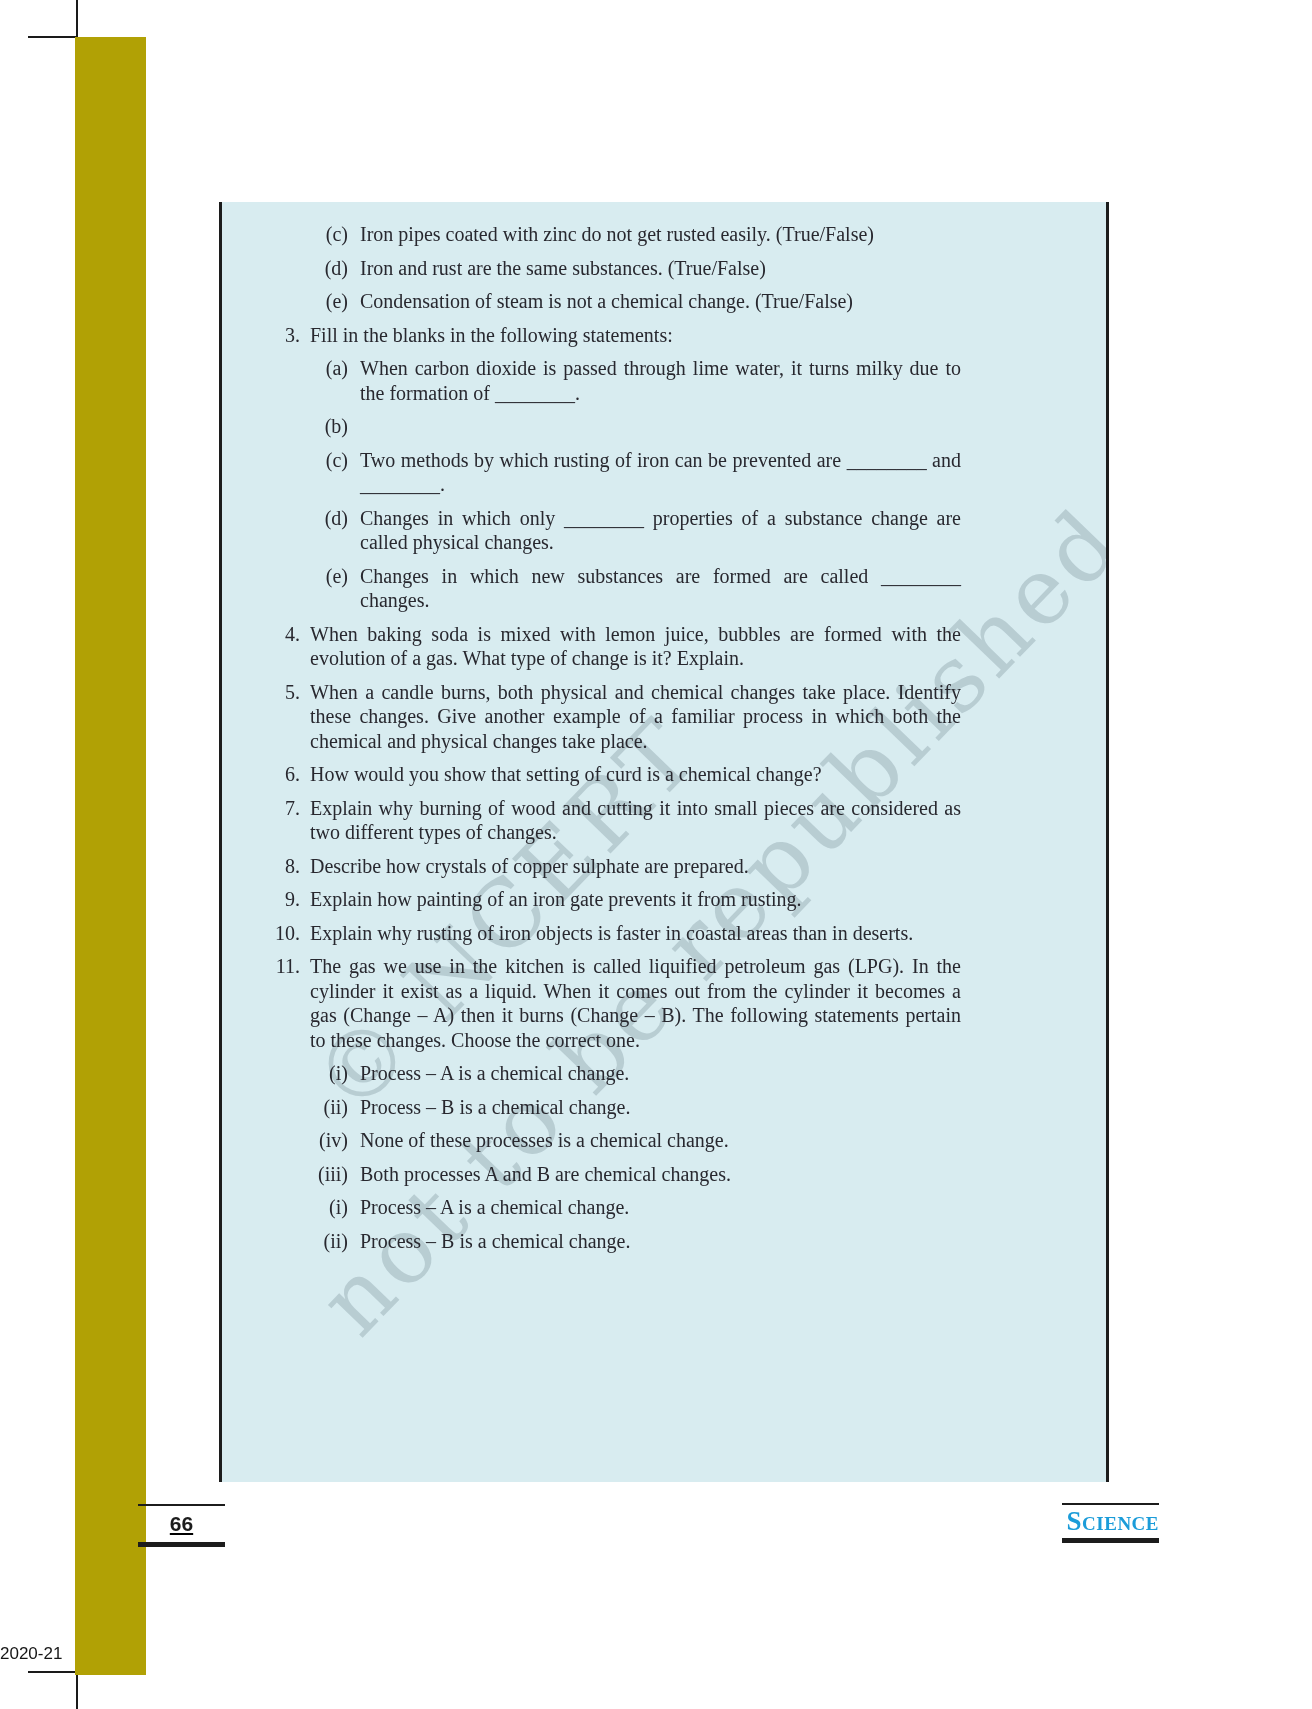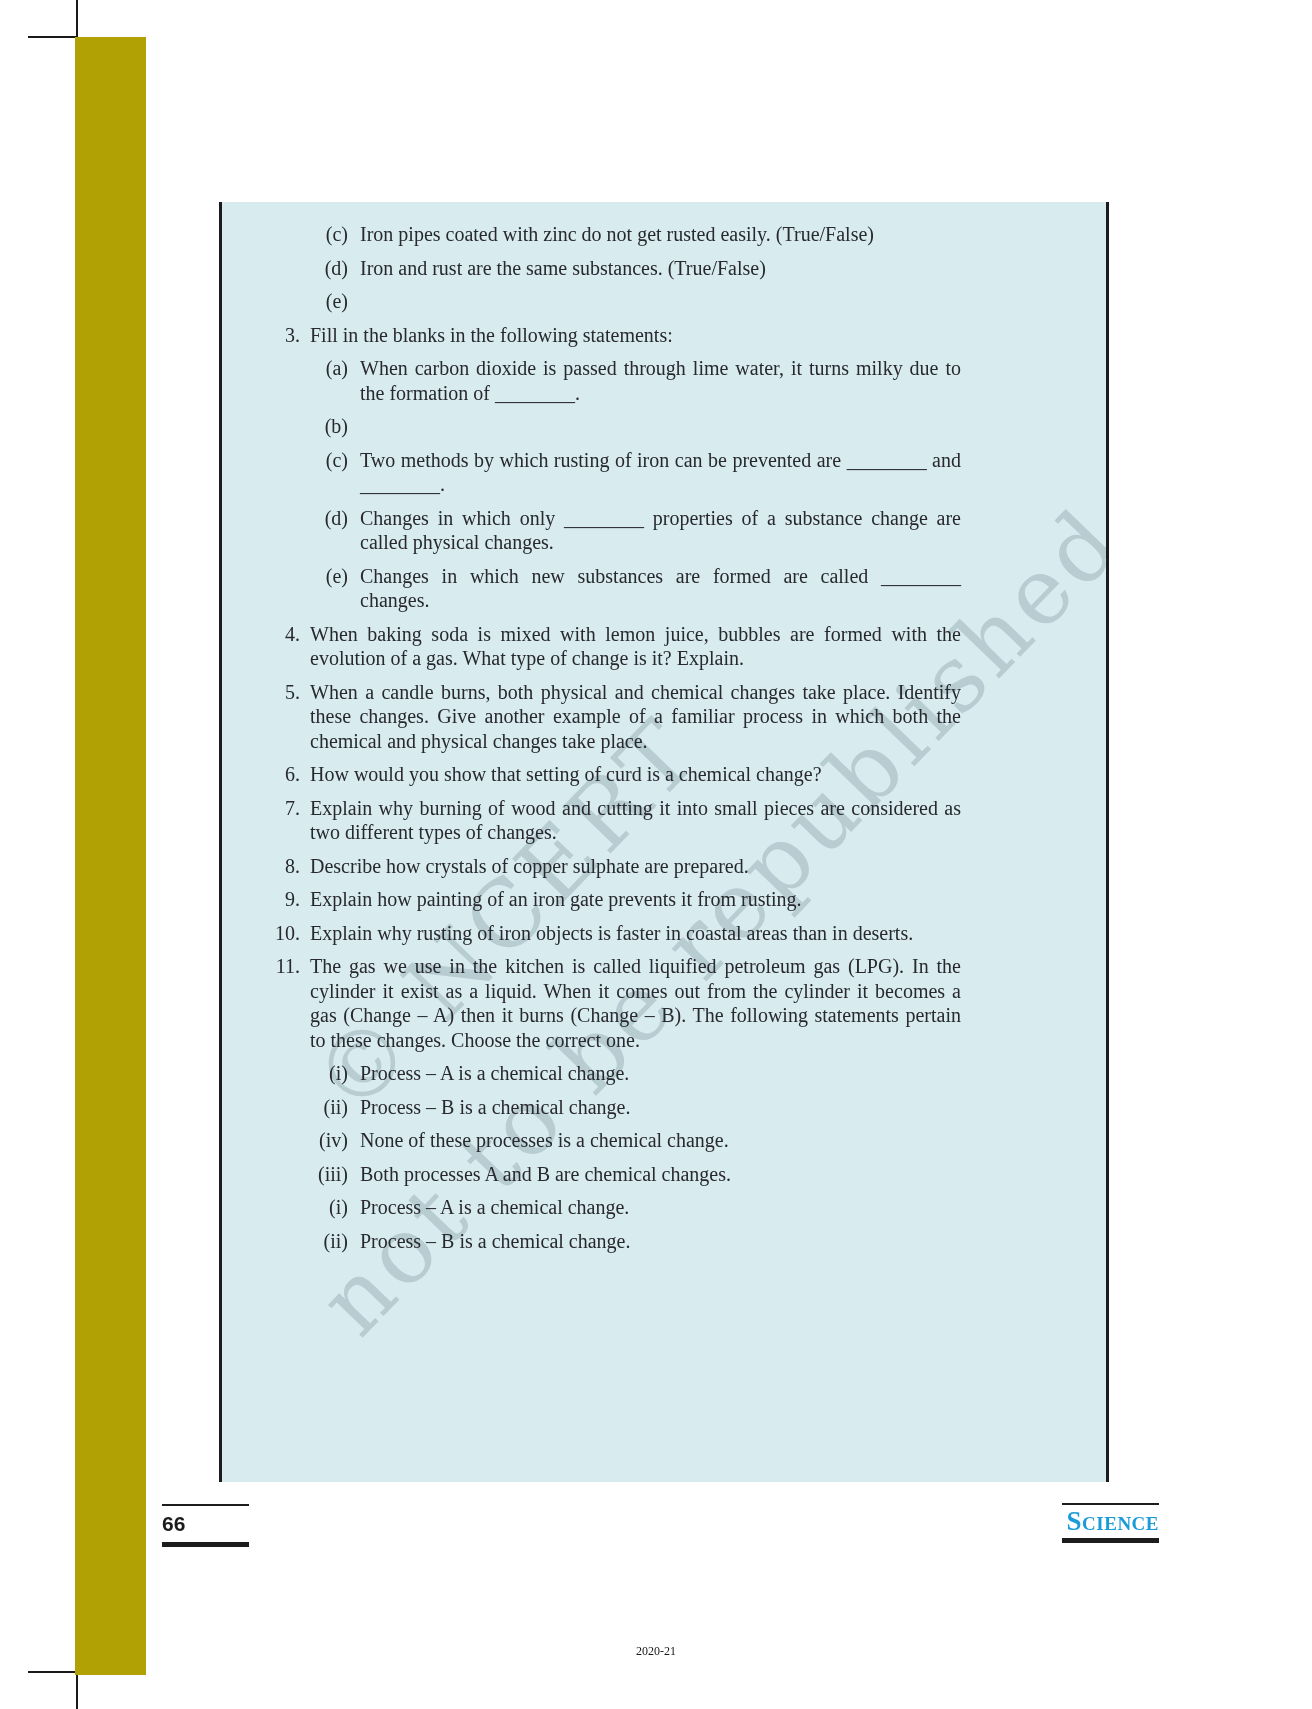--- a/index.html
+++ b/index.html
@@ -44,41 +44,41 @@
     padding:20px 145px 0 30px;
     font-size:20px;line-height:24.5px;color:#28282f;
   }
   .row{display:flex;margin-bottom:9px;}
   .row .m{text-align:right;white-space:nowrap;}
   .row.num .m{flex:0 0 48px;padding-right:10px;}
   .row.sub .m,.row.rom .m{flex:0 0 96px;padding-right:12px;}
   .row .txt{flex:1;text-align:justify;}
   
   .folio-left{
-    position:absolute;left:162px;top:1504px;width:87px;
+    position:absolute;left:138px;top:1504px;width:87px;text-align:center;text-decoration:underline;
   }
   .folio-left .rule-thin{height:2px;background:#1c1c1c;}
   .folio-left .rule-thick{height:5px;background:#1c1c1c;margin-top:3px;}
   .folio-left .pagenum{
     font-family:"Liberation Sans", sans-serif;font-weight:bold;
     font-size:21px;color:#1c1c1c;padding:7px 0 5px 0;line-height:21px;
   }
   .folio-right{
     position:absolute;left:1062px;top:1503px;width:97px;text-align:right;
   }
   .folio-right .rule-thin{height:2px;background:#1c1c1c;}
   .folio-right .rule-thick{height:5px;background:#1c1c1c;margin-top:2px;}
   .folio-right .subject{
     font-family:"Liberation Serif", serif;font-weight:bold;
     font-variant:small-caps;letter-spacing:0.5px;
     font-size:27px;color:#1b9cd9;padding:6px 0 4px 0;line-height:21px;
   }
   .year-stamp{
-    position:absolute;left:0;top:1644px;width:1312px;text-align:center;
-    font-family:Liberation Serif, serif;font-size:12px;color:#161616;
+    position:absolute;left:0;top:1644px;width:1312px;
+    font-family:Liberation Sans, sans-serif;font-size:17px;color:#161616;
   }
 </style>
 </head>
 <body>
 
 <div class="page">
 
   <div class="crop tl-v"></div>
   <div class="crop tl-h"></div>
   <div class="crop bl-h"></div>
@@ -95,20 +95,21 @@
         <div class="row sub">
           <span class="m">(c)</span>
           <div class="txt">Iron pipes coated with zinc do not get rusted easily.  (True/False)</div>
         </div>
         <div class="row sub">
           <span class="m">(d)</span>
           <div class="txt">Iron and rust are the same substances.  (True/False)</div>
         </div>
         <div class="row sub">
           <span class="m">(e)</span>
+          <div class="txt">Condensation of steam is not a chemical change.  (True/False)</div>
         </div>
         <div class="row num">
           <span class="m">3.</span>
           <div class="txt">Fill in the blanks in the following statements:</div>
         </div>
         <div class="row sub">
           <span class="m">(a)</span>
           <div class="txt">When carbon dioxide is passed through lime water, it turns milky due to the formation of ________.</div>
         </div>
         <div class="row sub">

